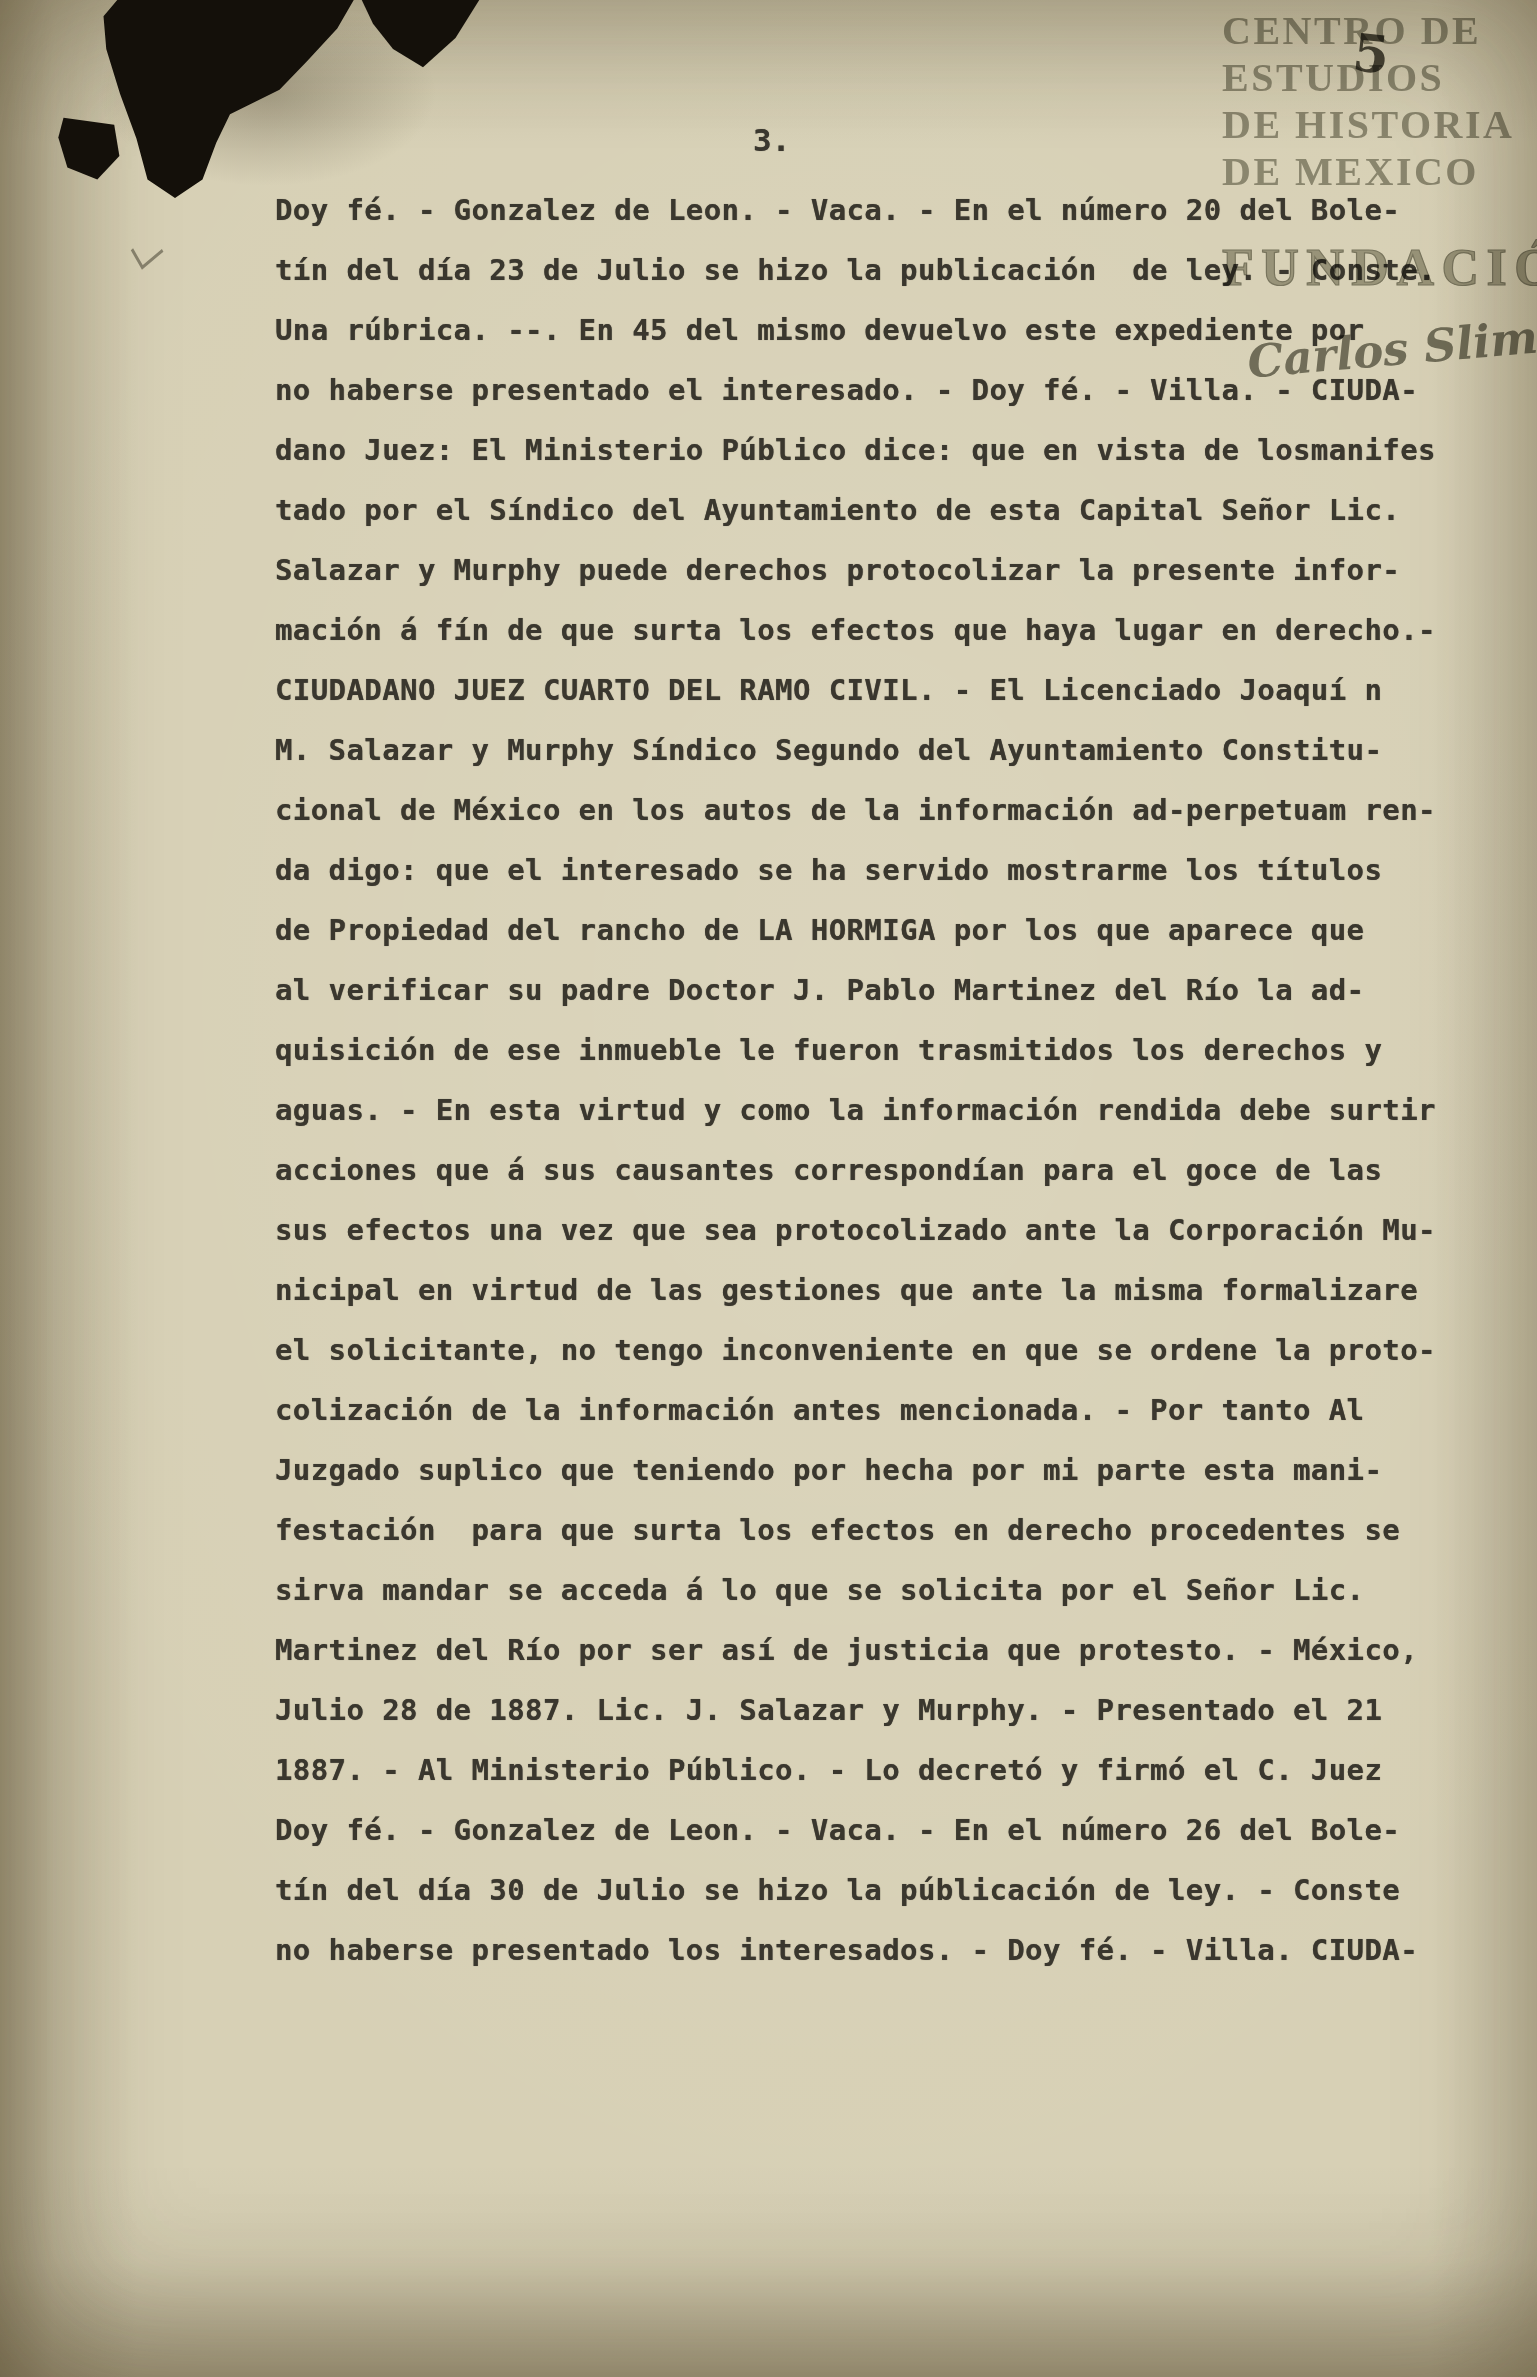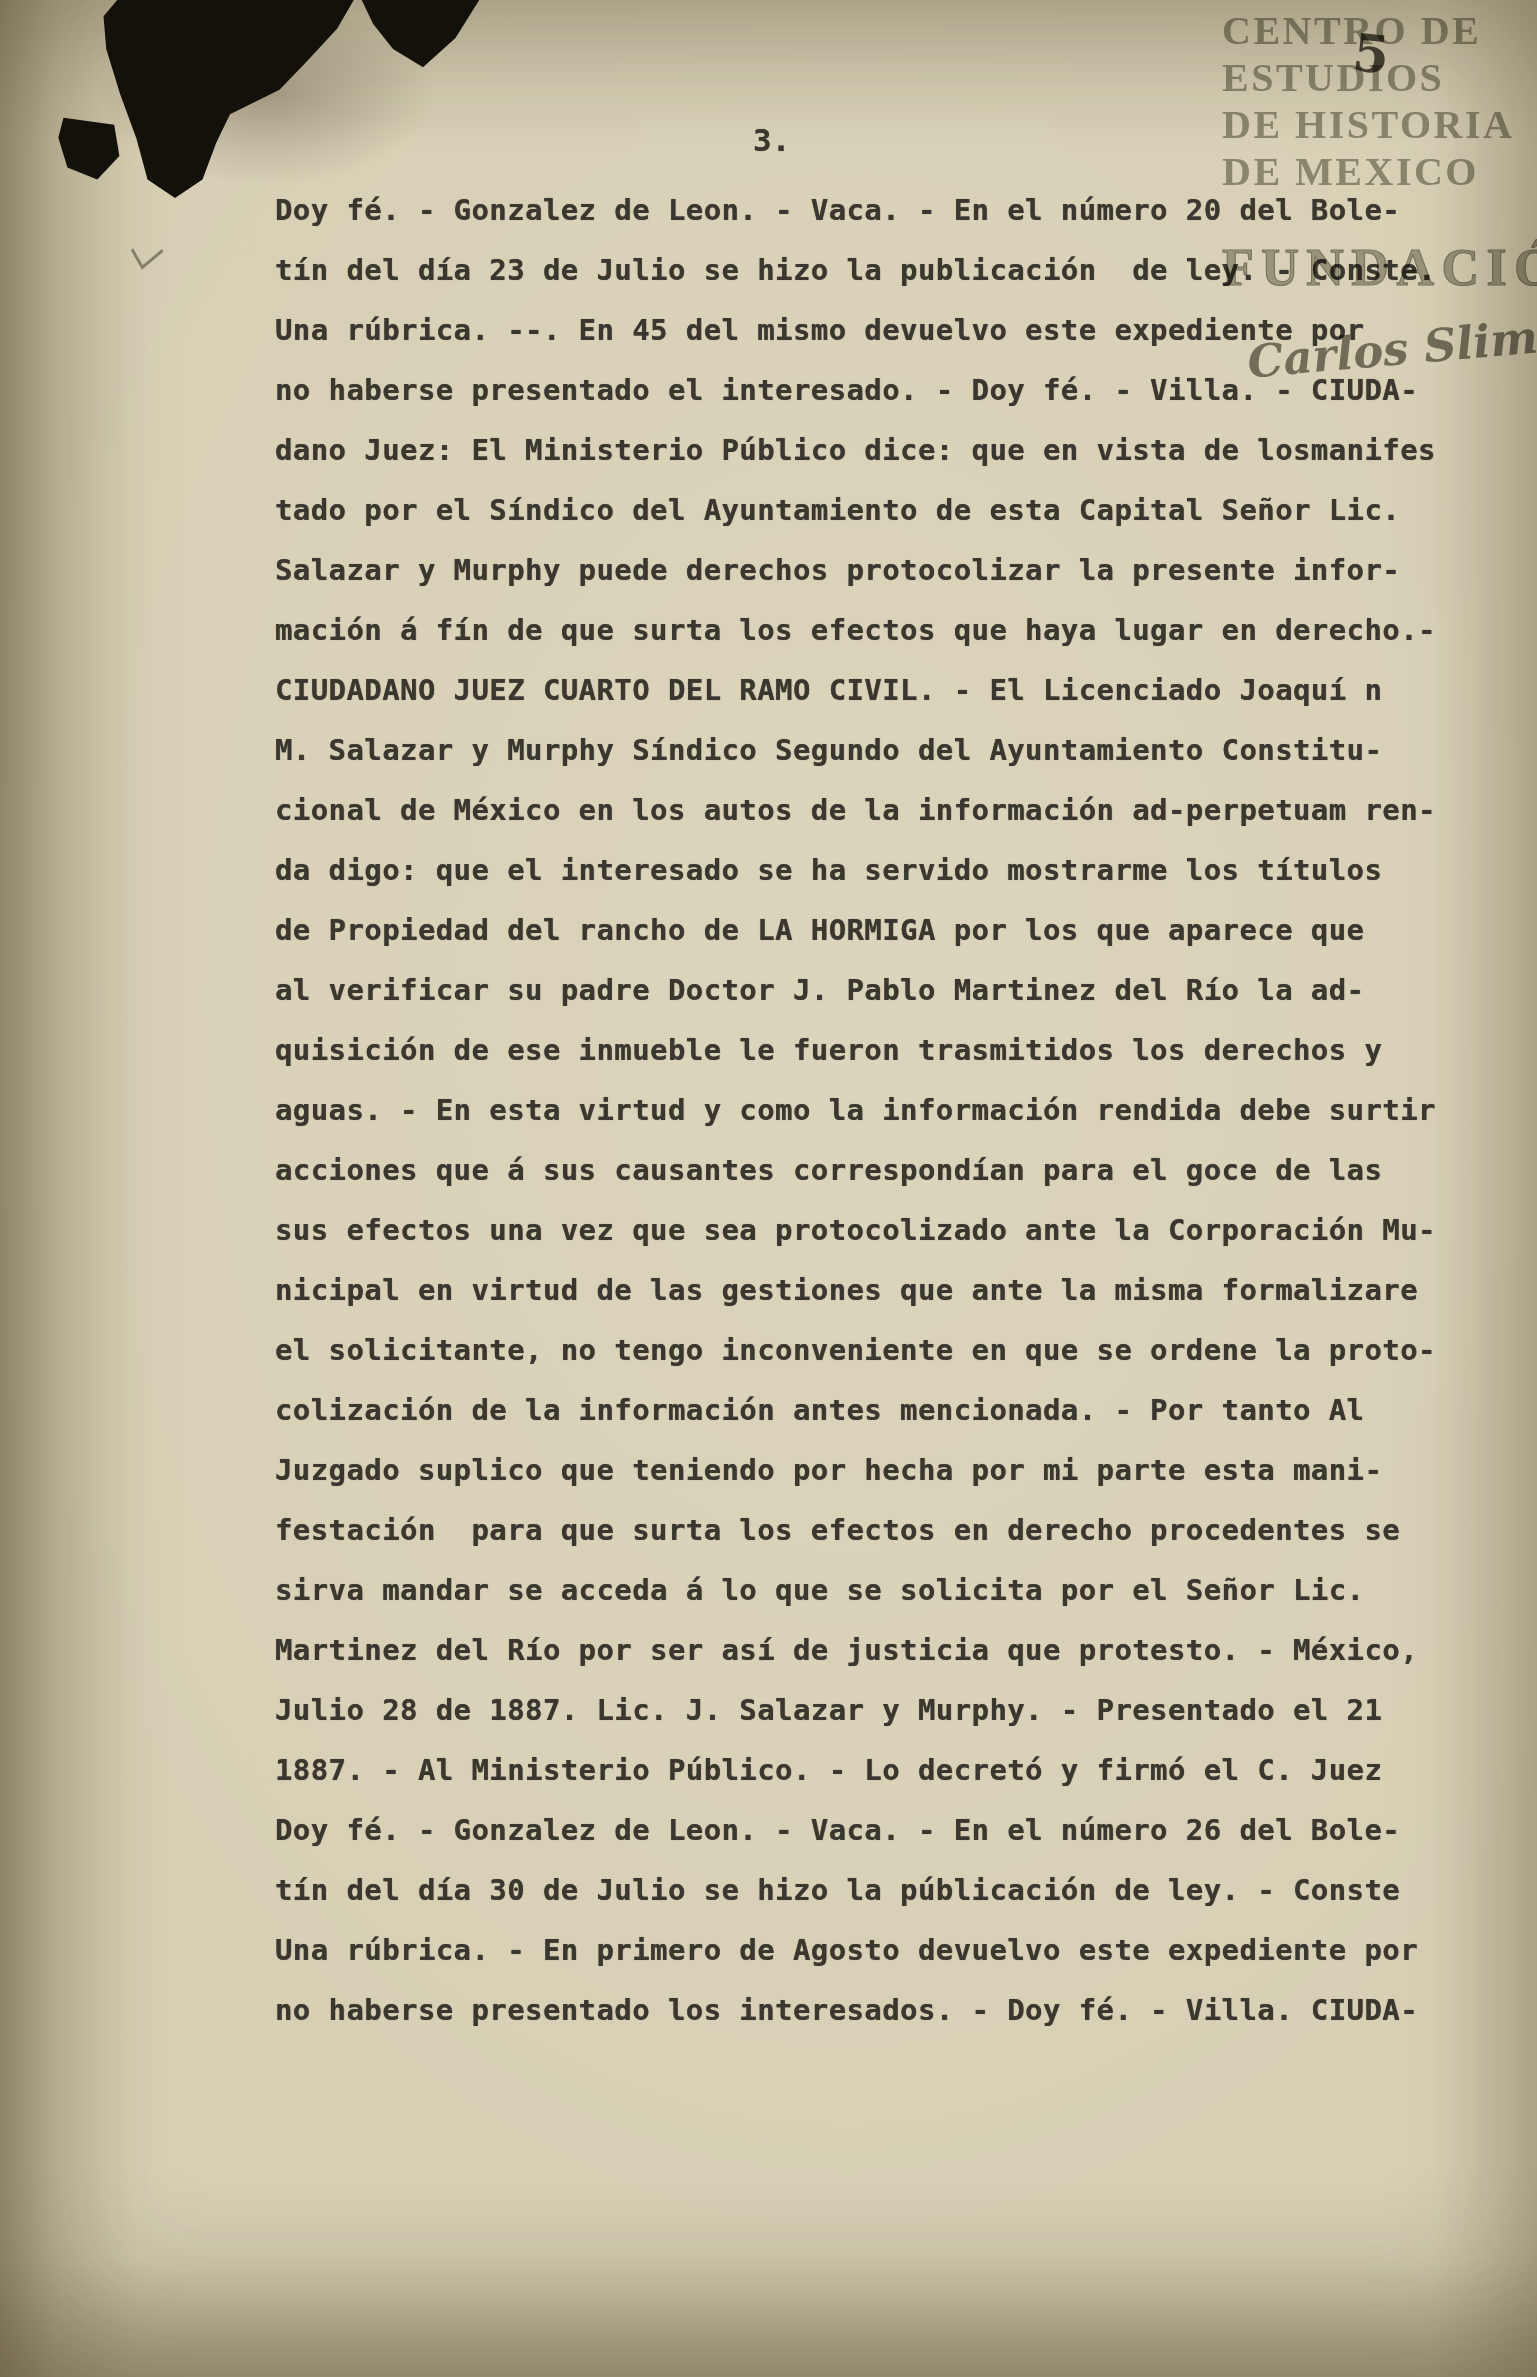--- a/index.html
+++ b/index.html
@@ -174,18 +174,17 @@
       <div class="line">el solicitante, no tengo inconveniente en que se ordene la proto-</div>
       <div class="line">colización de la información antes mencionada. - Por tanto Al</div>
       <div class="line">Juzgado suplico que teniendo por hecha por mi parte esta mani-</div>
       <div class="line">festación  para que surta los efectos en derecho procedentes se</div>
       <div class="line">sirva mandar se acceda á lo que se solicita por el Señor Lic.</div>
       <div class="line">Martinez del Río por ser así de justicia que protesto. - México,</div>
       <div class="line">Julio 28 de 1887. Lic. J. Salazar y Murphy. - Presentado el 21</div>
       <div class="line">1887. - Al Ministerio Público. - Lo decretó y firmó el C. Juez</div>
       <div class="line">Doy fé. - Gonzalez de Leon. - Vaca. - En el número 26 del Bole-</div>
       <div class="line">tín del día 30 de Julio se hizo la públicación de ley. - Conste</div>
-      <div class="line">Una rúbrica. - En primero de Agosto devuelvo este expediente por</div>
       <div class="line">no haberse presentado los interesados. - Doy fé. - Villa. CIUDA-</div>
     </div>
 
 </div>
 
 
 </body></html>

